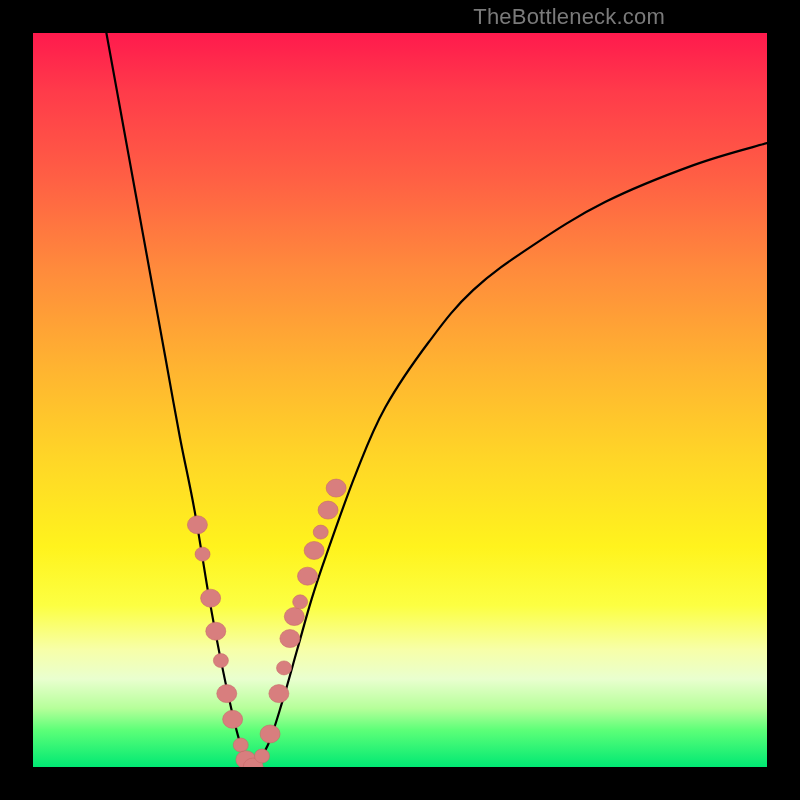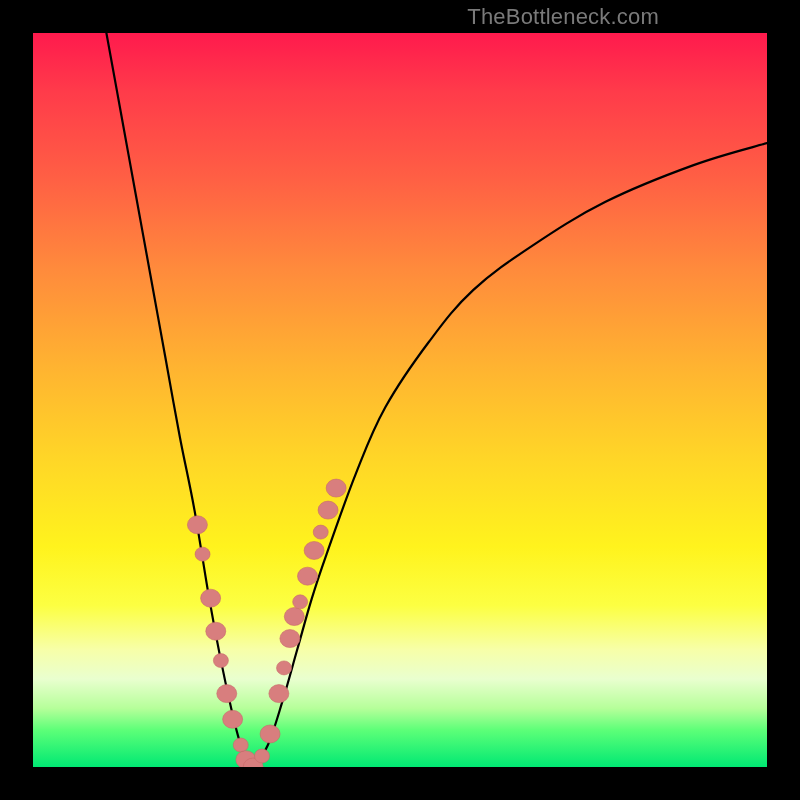--- a/index.html
+++ b/index.html
@@ -11,20 +11,21 @@
     overflow: hidden;
     font-family: Arial, Helvetica, sans-serif;
   }
   .frame {
     position: absolute;
     left: 0;
     top: 0;
     width: 669px;
     height: 800px;
     background: #000;
+    padding-left: 6px;
   }
   .plot {
     position: absolute;
     left: 33px;
     top: 33px;
     width: 734px;
     height: 734px;
     background: linear-gradient(to bottom,
       #ff1a4d 0%,
       #ff3b4a 8%,

